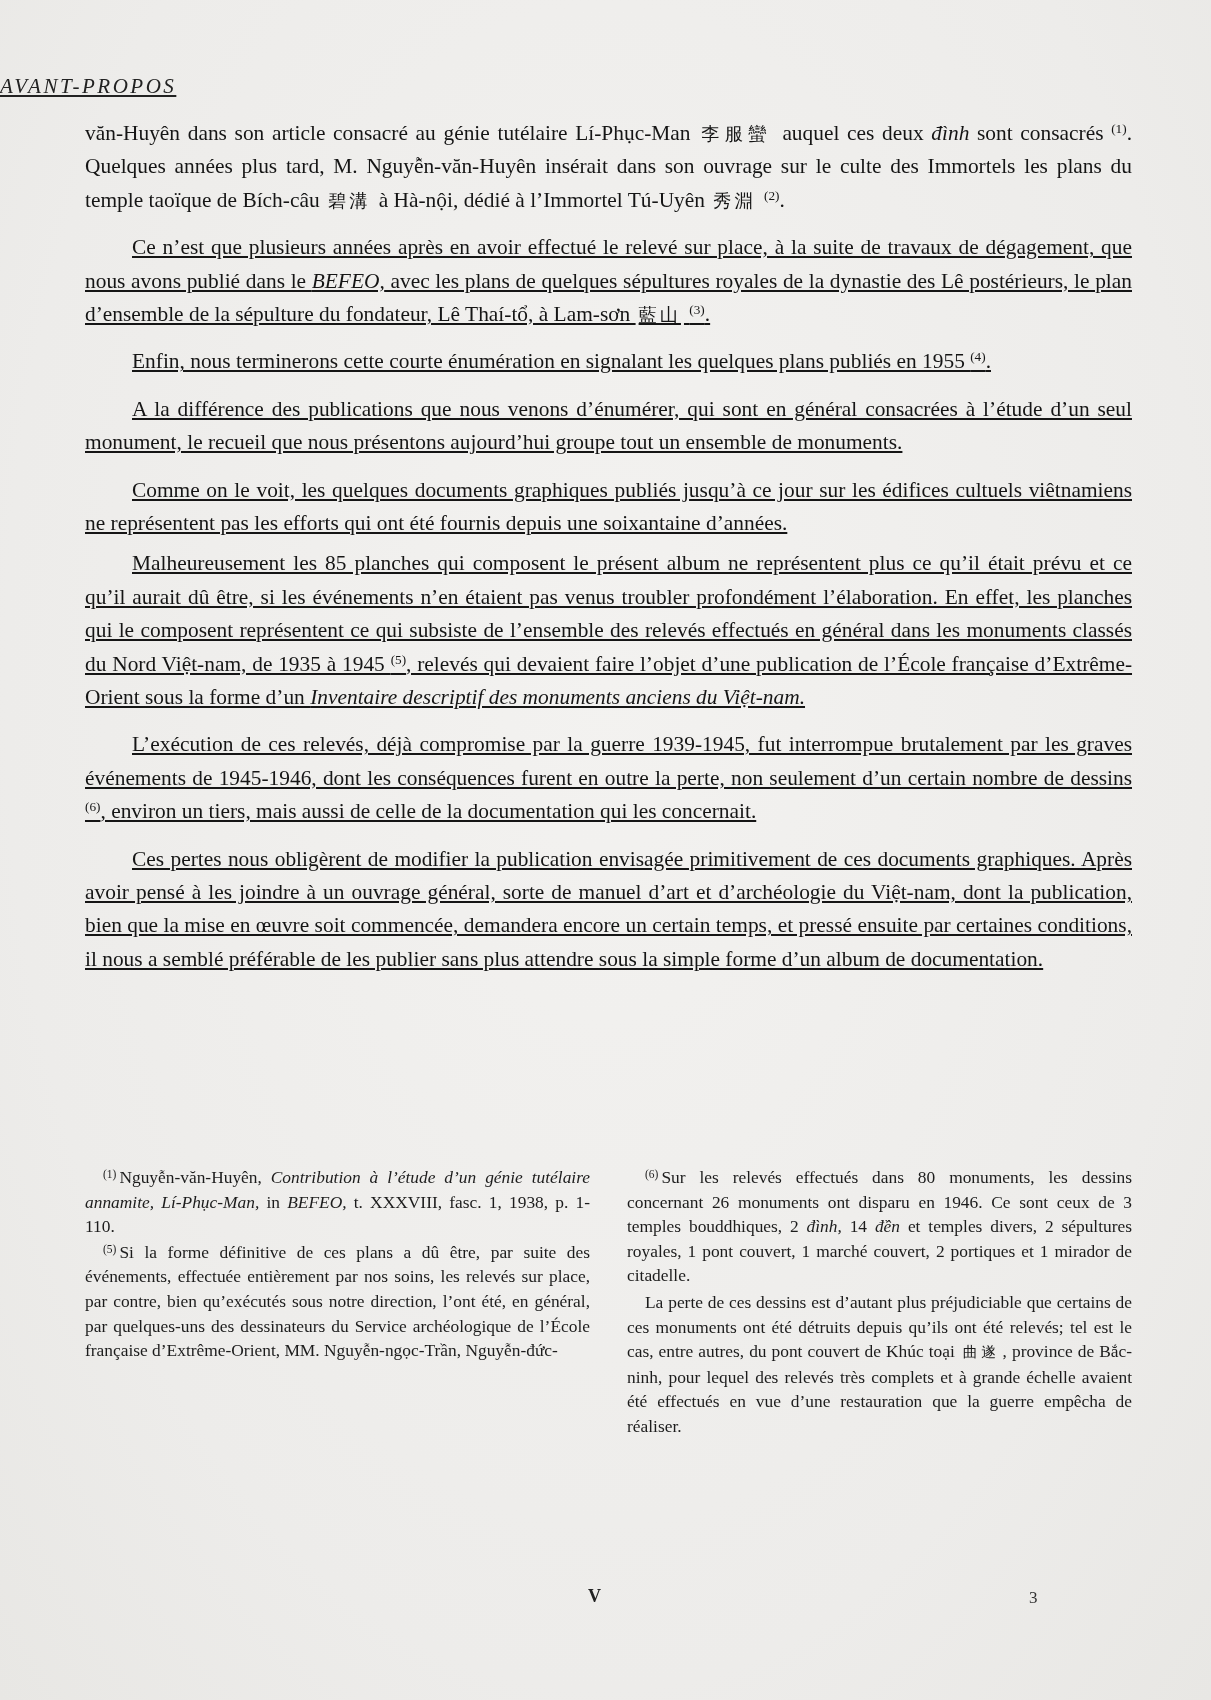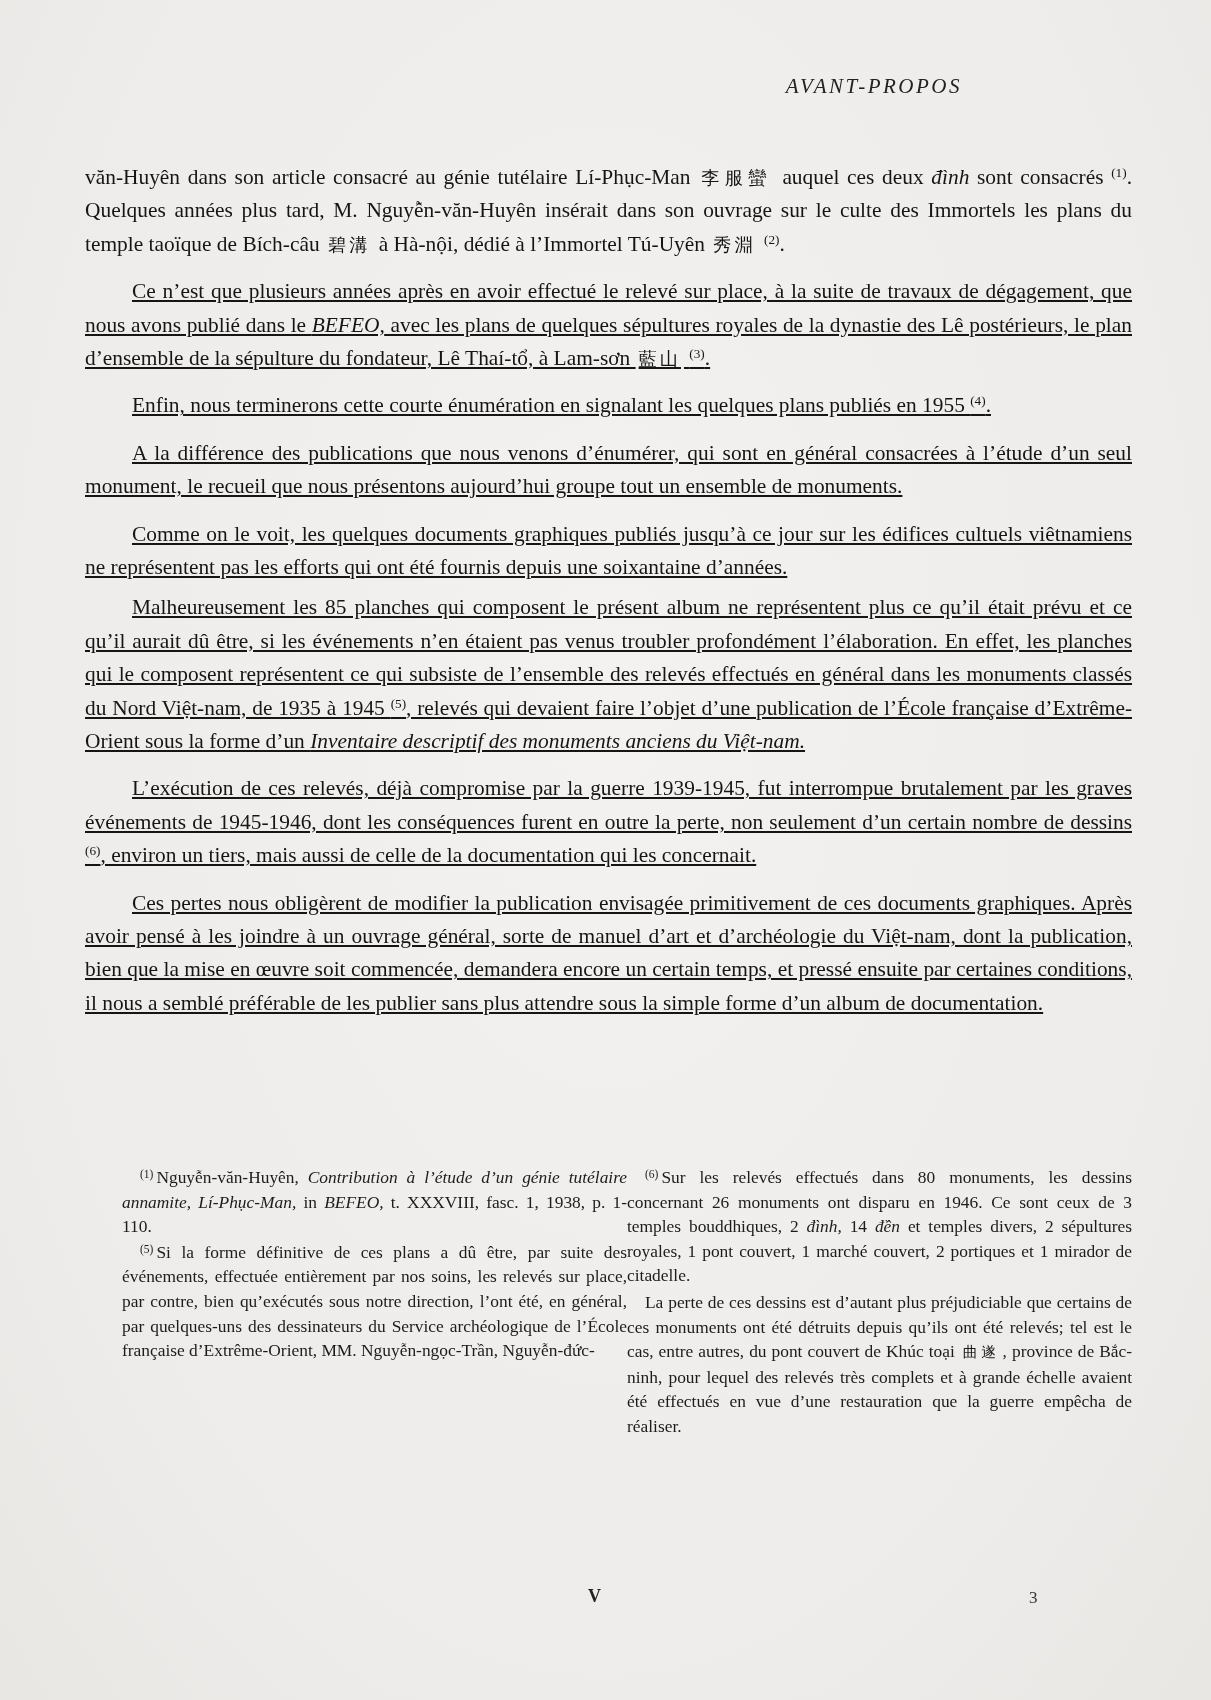--- a/index.html
+++ b/index.html
@@ -21,36 +21,36 @@
       width: 1211px;
       height: 1700px;
       background:
         radial-gradient(ellipse at 50% 40%, #f3f2f0 0%, #edecea 70%, #e8e7e4 100%);
     }
     .running-head {
       position: absolute;
       top: 74px;
       left: 0;
       width: 962px;
-      text-align: right;
+      text-align: left;
       font-style: italic;
       font-size: 21px;
       letter-spacing: 2.5px;
       color: #222;
+      text-decoration: underline;
     }
     .body-text {
       position: absolute;
       top: 117px;
       left: 85px;
       width: 1047px;
       font-size: 21.4px;
       line-height: 33.4px;
       text-align: justify;
       color: #151515;
-      margin-top: 44px;
     }
     .body-text p {
       margin: 0 0 0.32em 0;
       text-indent: 0;
     }
     .body-text p.indent {
       text-indent: 47px;
       text-decoration: underline;
     }
     .body-text p.spaced {
@@ -68,21 +68,21 @@
       margin: 0 3px;
     }
     em { font-style: italic; }
 
     .footnotes {
       position: absolute;
       top: 1165px;
       left: 85px;
       width: 1047px;
       display: flex;
-      justify-content: flex-end;
+      justify-content: space-between;
       font-size: 17.4px;
       line-height: 24.6px;
       color: #1c1c1c;
     }
     .fn-col {
       width: 505px;
       text-align: justify;
     }
     .fn {
       margin: 0 0 1px 0;

